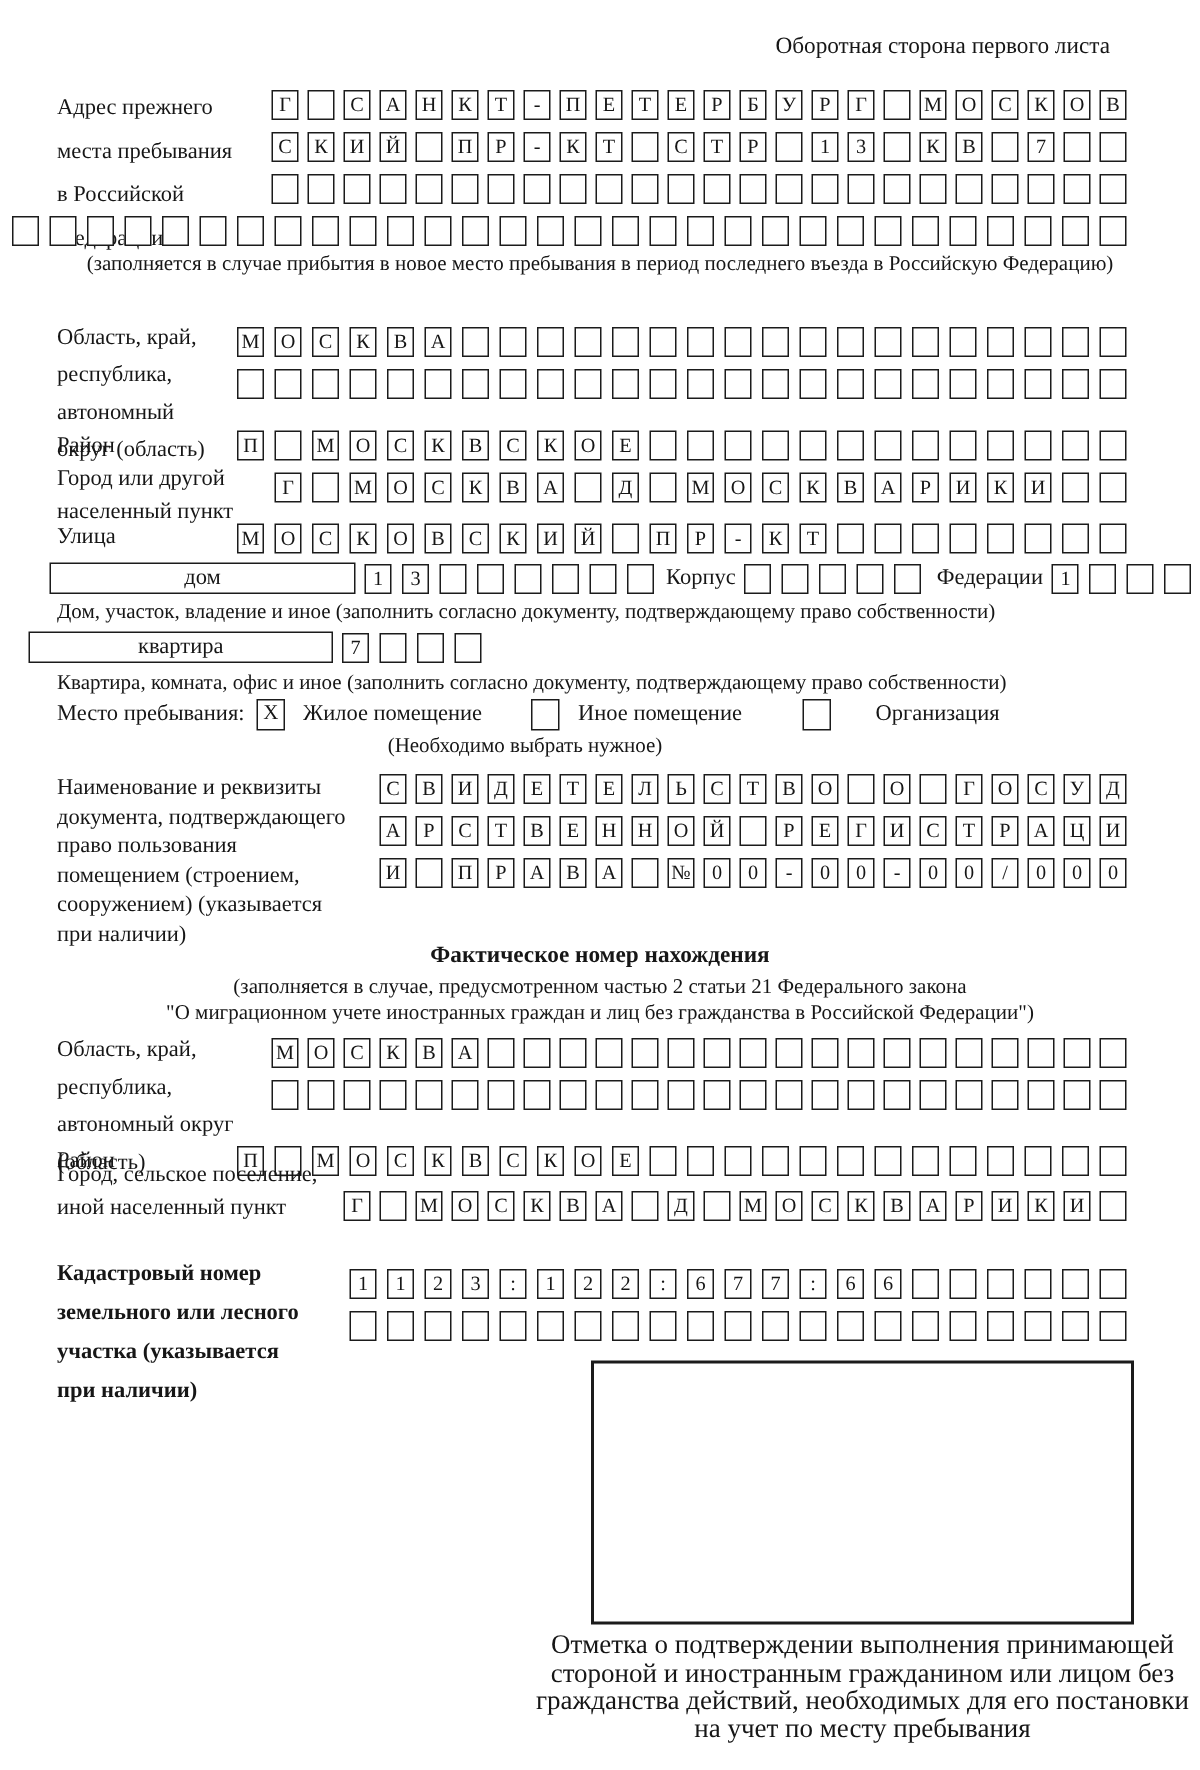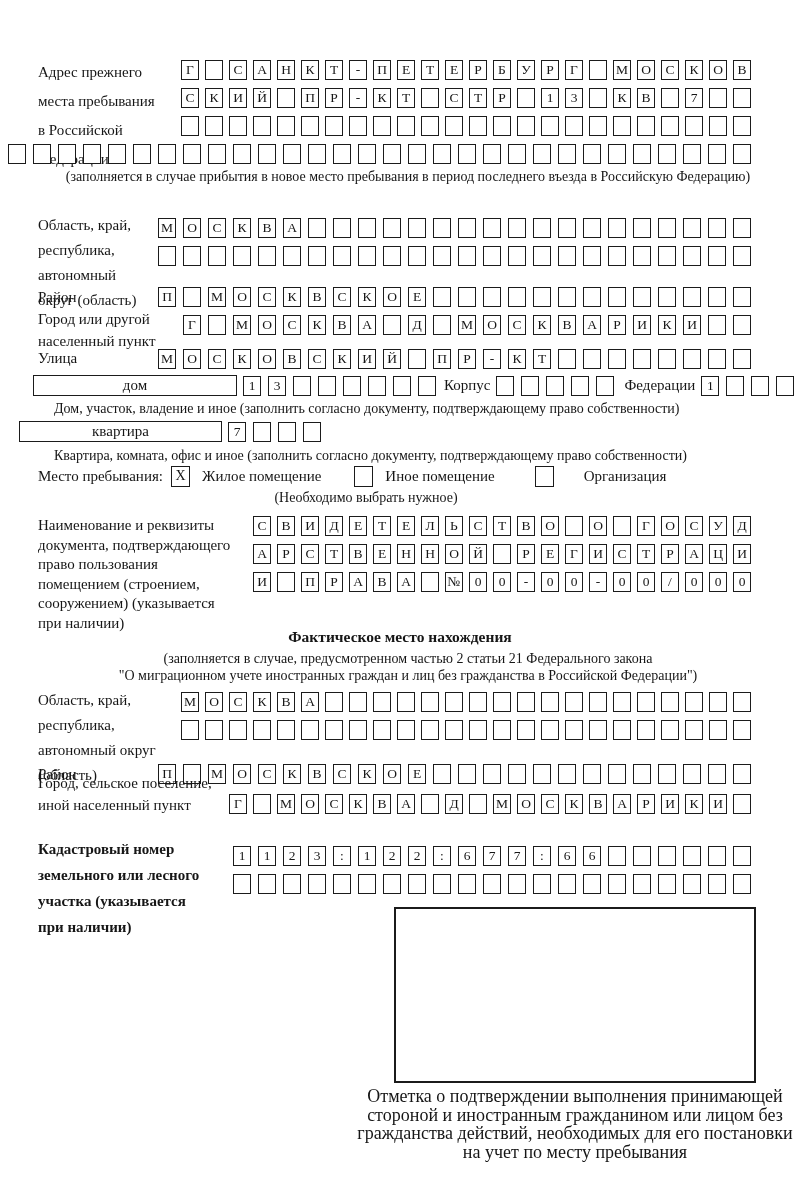--- a/index.html
+++ b/index.html
@@ -5,40 +5,41 @@
   html,body{margin:0;padding:0;background:#fff;}
   .page{position:relative;width:800px;height:1180px;background:#fff;color:#161616;
         font-family:"Liberation Serif","DejaVu Serif",serif;overflow:hidden;}
   .abs{position:absolute;}
   .lbl{font-size:15px;white-space:pre-line;}
   .lh29{line-height:29px;}
   .lh25{line-height:25px;}
   .lh22{line-height:22px;}
   .lh195{line-height:19.5px;}
   .lh26{line-height:26px;}
-  .note{font-size:14px;white-space:pre-line;padding-left:16px;}
+  .note{font-size:14px;white-space:pre-line;}
   .center{left:0;right:0;text-align:center;}
   .title{font-weight:bold;font-size:16px;}
   .hdr{font-size:15.5px;}
   .cellrow{display:flex;gap:7px;justify-content:flex-end;}
   .cellrow.tight{gap:6px;}
   .cell{box-sizing:border-box;width:18px;height:20px;border:1.5px solid #1b1b1b;
         text-align:center;font-size:13.5px;line-height:17px;background:#fff;flex:none;}
   .rowcol{display:flex;flex-direction:column;gap:8px;align-items:flex-end;}
   .widebox{box-sizing:border-box;height:21px;border:1.5px solid #1b1b1b;display:flex;
         align-items:center;justify-content:center;font-size:15px;flex:none;}
   .inline-row{display:flex;align-items:center;}
   .cb{width:19px;height:21px;line-height:18px;font-size:14px;}
   .stamp{box-sizing:border-box;border:2px solid #1b1b1b;background:#fff;}
 </style>
 </head>
 <body>
 
 <div class="page">
 
+  <div class="abs hdr" style="top:22px;right:60px;">Оборотная сторона первого листа</div>
 
   <div class="abs lbl lh29" style="left:38px;top:58px;width:160px;">Адрес прежнего
 места пребывания
 в Российской
 Федерации</div>
   <div class="abs rowcol" style="top:60px;right:49px;">
     <div class="cellrow tight">
         <div class="cell">Г</div>
         <div class="cell"></div>
         <div class="cell">С</div>
@@ -418,21 +419,21 @@
         <div class="cell">-</div>
         <div class="cell">0</div>
         <div class="cell">0</div>
         <div class="cell">/</div>
         <div class="cell">0</div>
         <div class="cell">0</div>
         <div class="cell">0</div>
       </div>
   </div>
 
-  <div class="abs center" style="top:628px;font-weight:bold;font-size:15.5px;">Фактическое место нахождения</div>
+  <div class="abs center" style="top:628px;font-weight:bold;font-size:15.5px;">Фактическое номер нахождения</div>
   <div class="abs note center" style="top:651px;">(заполняется в случае, предусмотренном частью 2 статьи 21 Федерального закона</div>
   <div class="abs note center" style="top:668px;">"О миграционном учете иностранных граждан и лиц без гражданства в Российской Федерации")</div>
 
   <div class="abs lbl lh25" style="left:38px;top:688px;width:180px;">Область, край,
 республика,
 автономный округ
 (область)</div>
   <div class="abs rowcol" style="top:692px;right:49px;">
     <div class="cellrow tight">
         <div class="cell">М</div>

